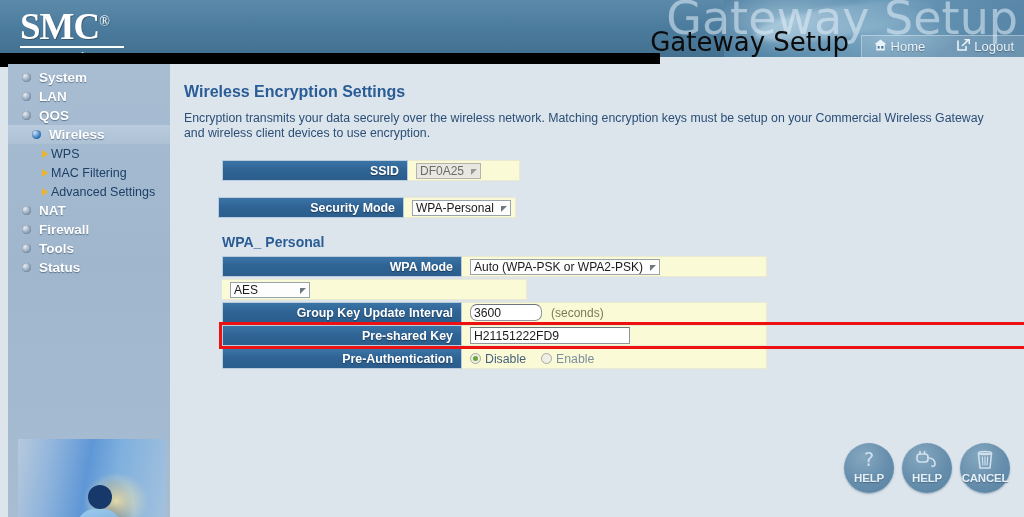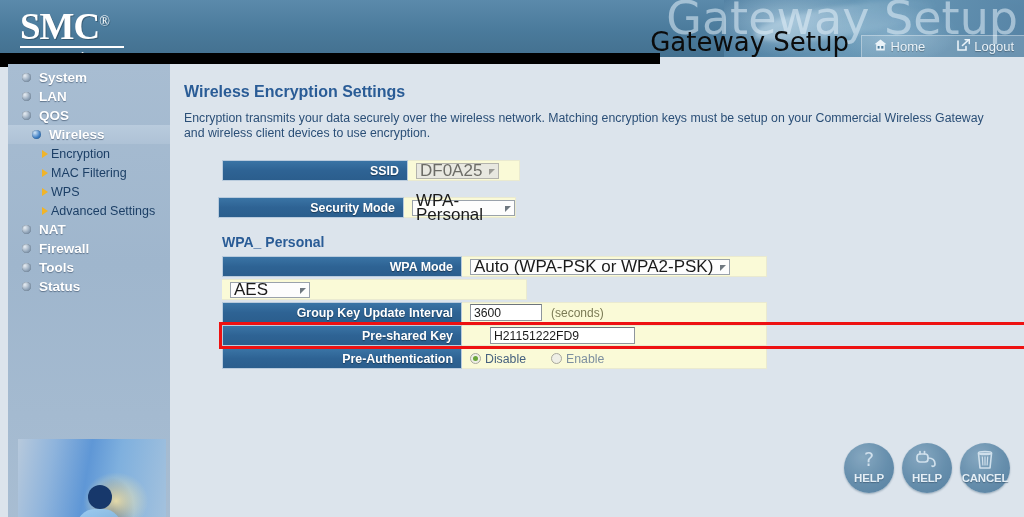--- a/index.html
+++ b/index.html
@@ -219,21 +219,21 @@
   .w-val { width: 305px; }
 
   .section-title {
     margin: 16px 0 6px 52px;
     font-size: 14px; font-weight: bold; color: #2a5c96;
   }
 
   
   select.fake, .fake-select {
     font-family: "Liberation Sans", sans-serif;
-    font-size: 17px;
+    font-size: 12px;
     height: 16px; line-height: 14px;
     border: 1px solid #9aa2ab;
     background: #fdfdfd;
     color: #1a1a1a;
     padding: 0 16px 0 3px;
     position: relative;
     display: inline-flex; align-items: center;
     cursor: pointer;
   }
   .fake-select:after {
@@ -255,21 +255,21 @@
     font-size: 12.2px;
     height: 17px;
     border: 1px solid #8e959d;
     border-top-color: #6d747c;
     background: #ffffff;
     color: #1a1a1a;
     padding: 0 3px;
   }
   .unit { color: #7a7a55; font-size: 12px; margin-left: 9px; }
 
-  .radio-wrap { display: flex; gap: 17px; }
+  .radio-wrap { display: flex; gap: 7px; }
   .radio-item { display: flex; align-items: center; gap: 4px; cursor: pointer; }
   .radio {
     width: 11px; height: 11px; border-radius: 50%;
     background: #efefe6;
     border: 1px solid #a8a89c;
     display: inline-block; position: relative;
   }
   .radio.on:after {
     content: "";
     position: absolute; left: 2px; top: 2px;
@@ -371,29 +371,25 @@
         <span class="bullet"></span>
         <span>QOS</span>
       </div>
       <div class="nav-item active">
         <span class="bullet on"></span>
         <span>Wireless</span>
       </div>
 
       <div class="nav-sub">
         <span class="arrow"></span>
-        <span>Encryption</span>
+        <span>WPS</span>
       </div>
       <div class="nav-sub">
         <span class="arrow"></span>
         <span>MAC Filtering</span>
-      </div>
-      <div class="nav-sub">
-        <span class="arrow"></span>
-        <span>WPS</span>
       </div>
       <div class="nav-sub">
         <span class="arrow"></span>
         <span>Advanced Settings</span>
       </div>
 
       <div class="nav-item">
         <span class="bullet"></span>
         <span>NAT</span>
       </div>
@@ -449,29 +445,29 @@
 
       <div class="row">
         <div class="row-value w-val">
           <span class="fake-select" style="width:80px;">AES</span>
         </div>
       </div>
 
       <div class="row">
         <div class="row-label w-lbl">Group Key Update Interval</div>
         <div class="row-value w-val">
-          <input class="txt" style="width: 72px;" type="text" value="3600">
+          <input class="txt" style="width: 72px; border-radius: 7px;" type="text" value="3600">
           <span class="unit">(seconds)</span>
         </div>
       </div>
 
       <div class="row psk-highlight">
         <div class="row-label w-lbl">Pre-shared Key</div>
         <div class="row-value w-val">
-          <input class="txt" style="width: 145px; margin-left: 20px;" type="text" value="H21151222FD9">
+          <input class="txt" style="width: 160px;" type="text" value="H21151222FD9">
         </div>
       </div>
 
       <div class="row">
         <div class="row-label w-lbl">Pre-Authentication</div>
         <div class="row-value w-val">
           <span class="radio-wrap">
             <span class="radio-item">
               <span class="radio on"></span>
               <span class="radio-label">Disable</span>

